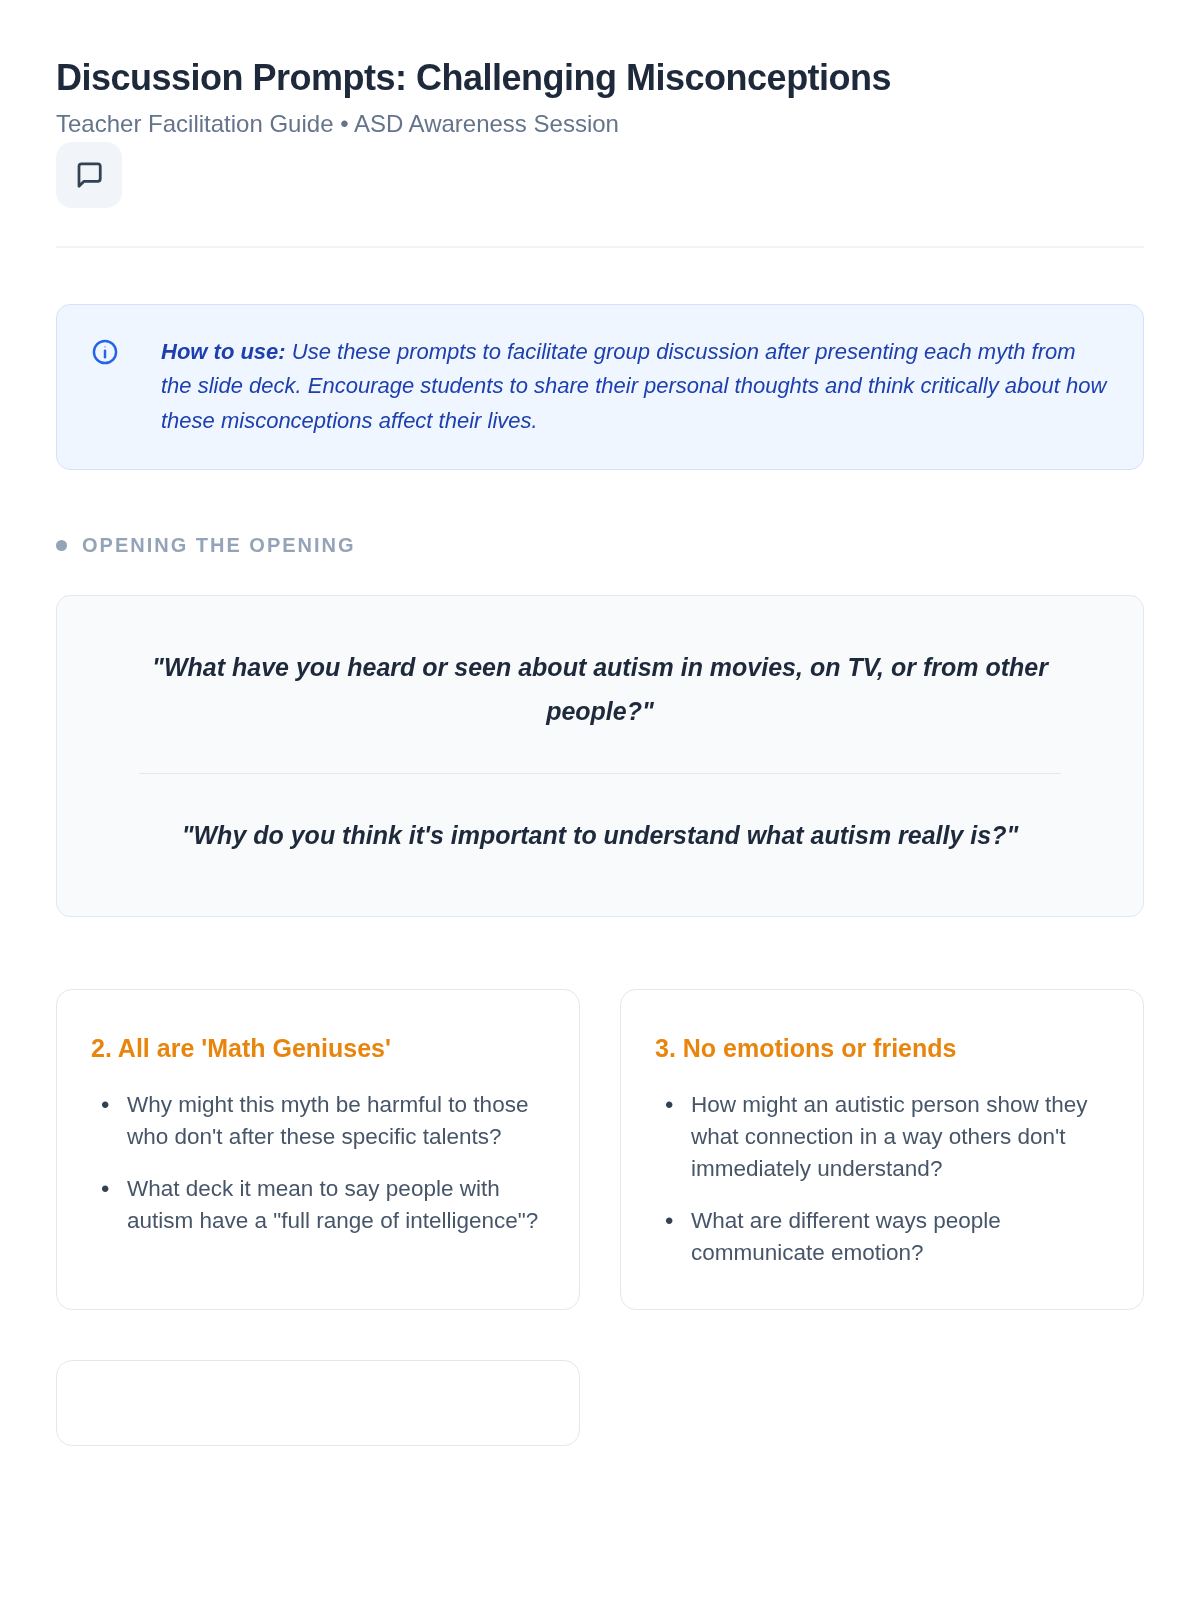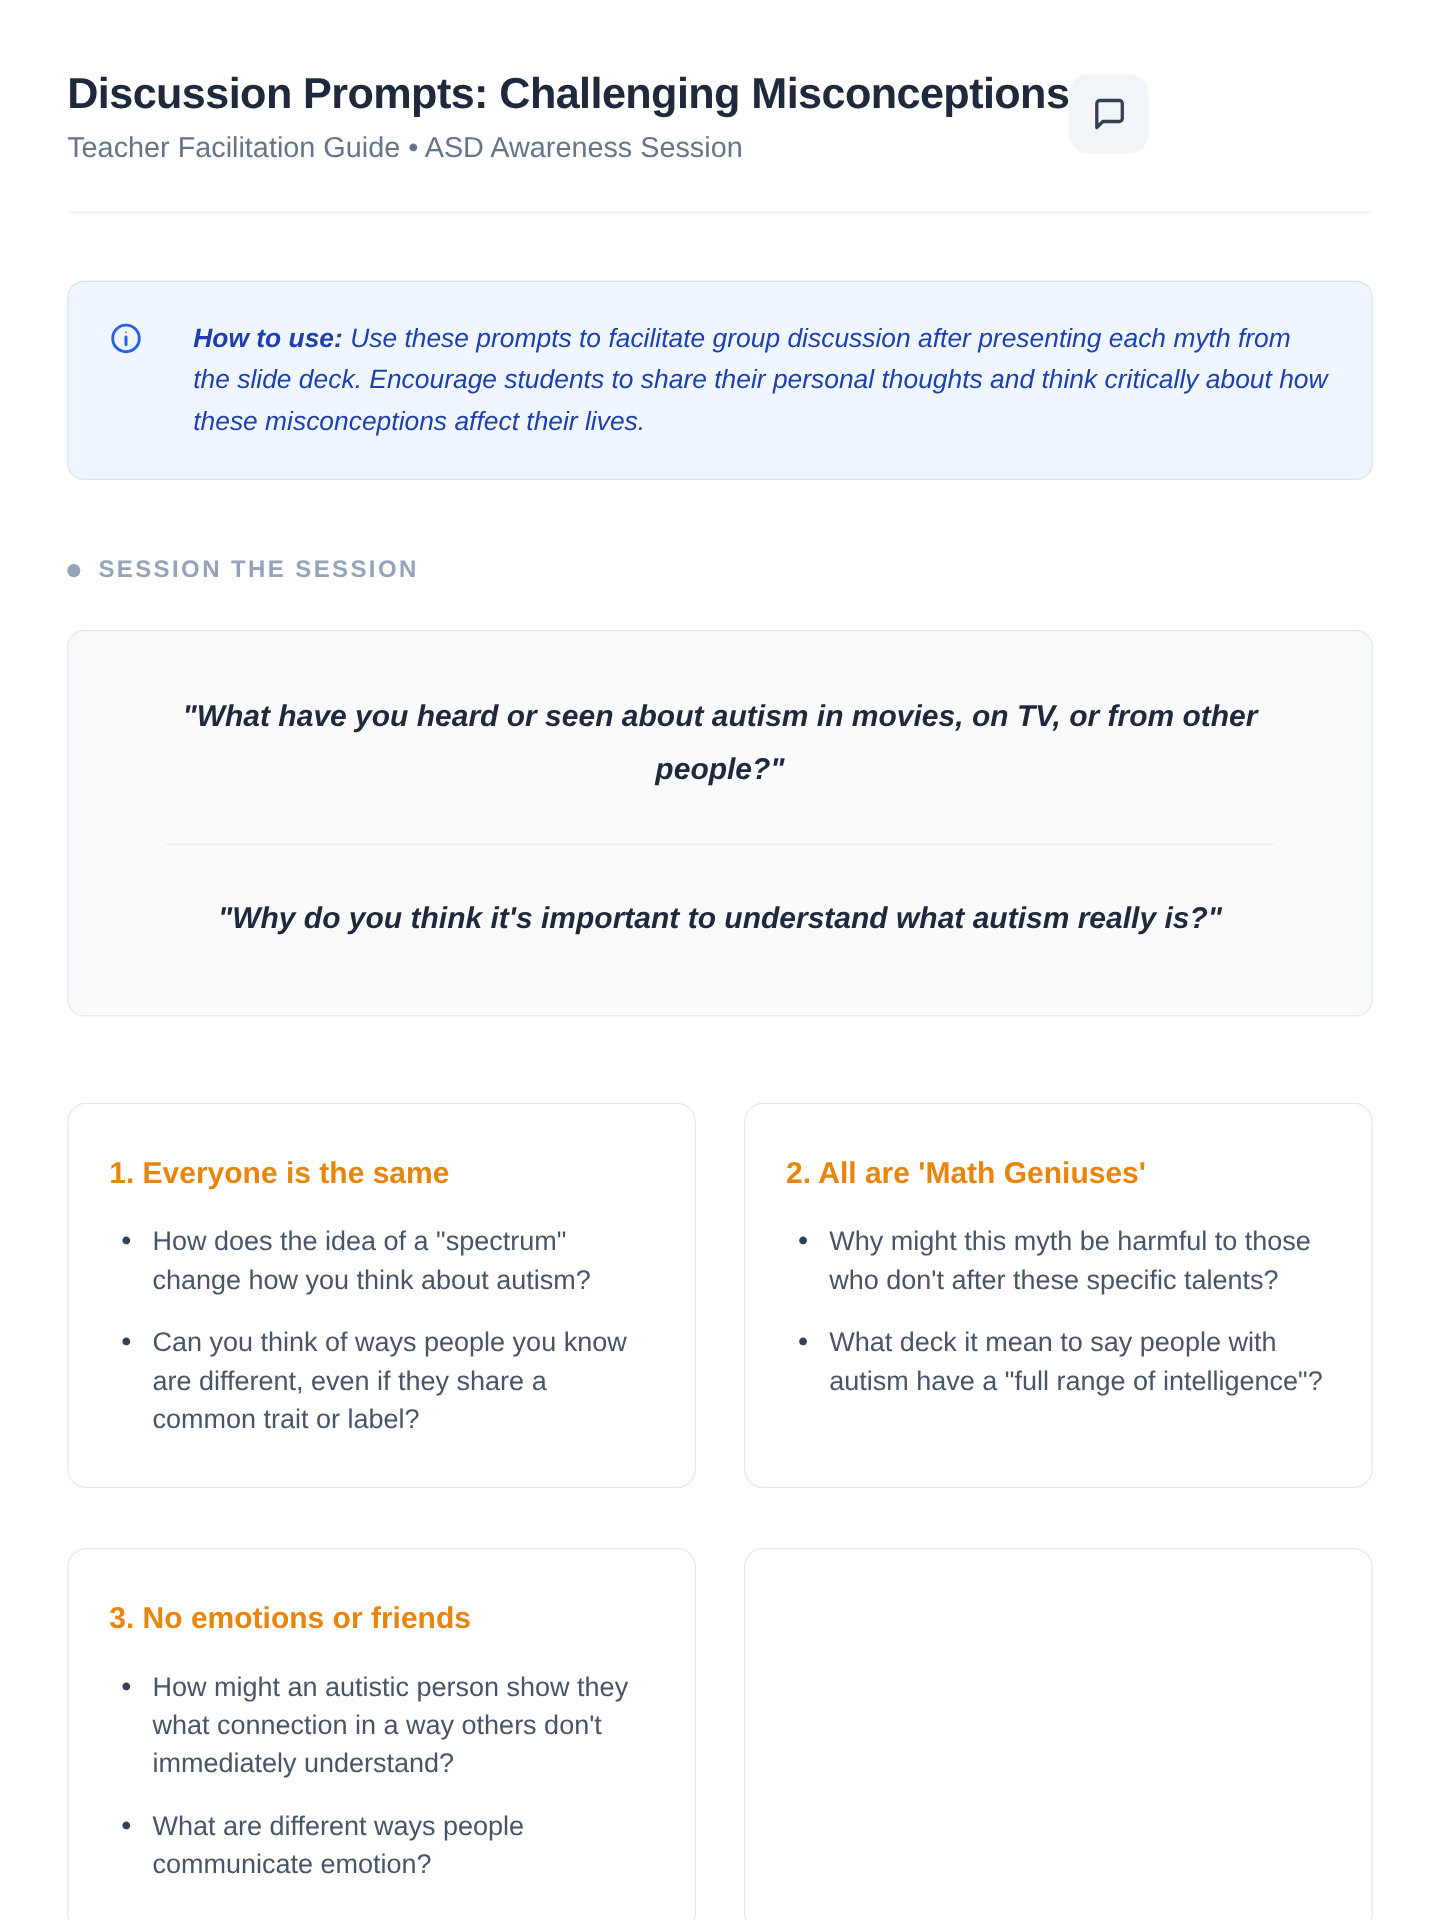--- a/index.html
+++ b/index.html
@@ -5,21 +5,21 @@
   * { box-sizing: border-box; margin: 0; padding: 0; }
   html, body { width: 1200px; height: 1600px; }
   body {
     background: #ffffff;
     font-family: "Liberation Sans", "DejaVu Sans", sans-serif;
     overflow: hidden;
   }
   .page { padding: 0 56px; }
 
   
-  .header { padding-top: 58px; display: flex; align-items: flex-start; }
+  .header { padding-top: 58px; display: flex; align-items: flex-start; flex-direction: column; }
   .title {
     font-size: 36px; font-weight: 700; color: #1e293b; letter-spacing: -0.5px; line-height: 1.1;
   }
   .subtitle { margin-top: 12px; font-size: 24px; color: #64748b; }
   .chat-btn {
     width: 66px; height: 66px; border-radius: 16px; background: #f1f5f9;
     display: flex; align-items: center; justify-content: center;
     border: none; cursor: pointer; margin-top: 4px; flex: 0 0 auto;
   }
   .header-divider { margin-top: 38px; border: none; border-top: 2px solid #f0f4f8; }
@@ -100,38 +100,31 @@
         <circle cx="12" cy="12" r="9.5"></circle>
         <line x1="12" y1="11" x2="12" y2="16.5"></line>
         <circle cx="12" cy="7.6" r="0.6" fill="#2563eb" stroke="none"></circle>
       </svg>
     </span>
     <div class="callout-text"><b>How to use:</b><span> Use these prompts to facilitate group discussion after presenting each myth from the slide deck. Encourage students to share their personal thoughts and think critically about how these misconceptions affect their lives.</span></div>
   </div>
 
   <div class="section-label">
     <span class="section-dot"></span>
-    <span>SESSION THE SESSION</span>
+    <span>OPENING THE OPENING</span>
   </div>
 
   <div class="quote-box">
     <p class="quote">"What have you heard or seen about autism in movies, on TV, or from other people?"</p>
     <hr class="quote-divider">
     <p class="quote">"Why do you think it's important to understand what autism really is?"</p>
   </div>
 
   <div class="grid">
 
-    <div class="card">
-      <div class="card-heading">1. Everyone is the same</div>
-      <ul>
-        <li>How does the idea of a "spectrum" change how you think about autism?</li>
-        <li>Can you think of ways people you know are different, even if they share a common trait or label?</li>
-      </ul>
-    </div>
 
     <div class="card">
       <div class="card-heading">2. All are 'Math Geniuses'</div>
       <ul>
         <li>Why might this myth be harmful to those who don't after these specific talents?</li>
         <li>What deck it mean to say people with autism have a "full range of intelligence"?</li>
       </ul>
     </div>
 
     <div class="card">

